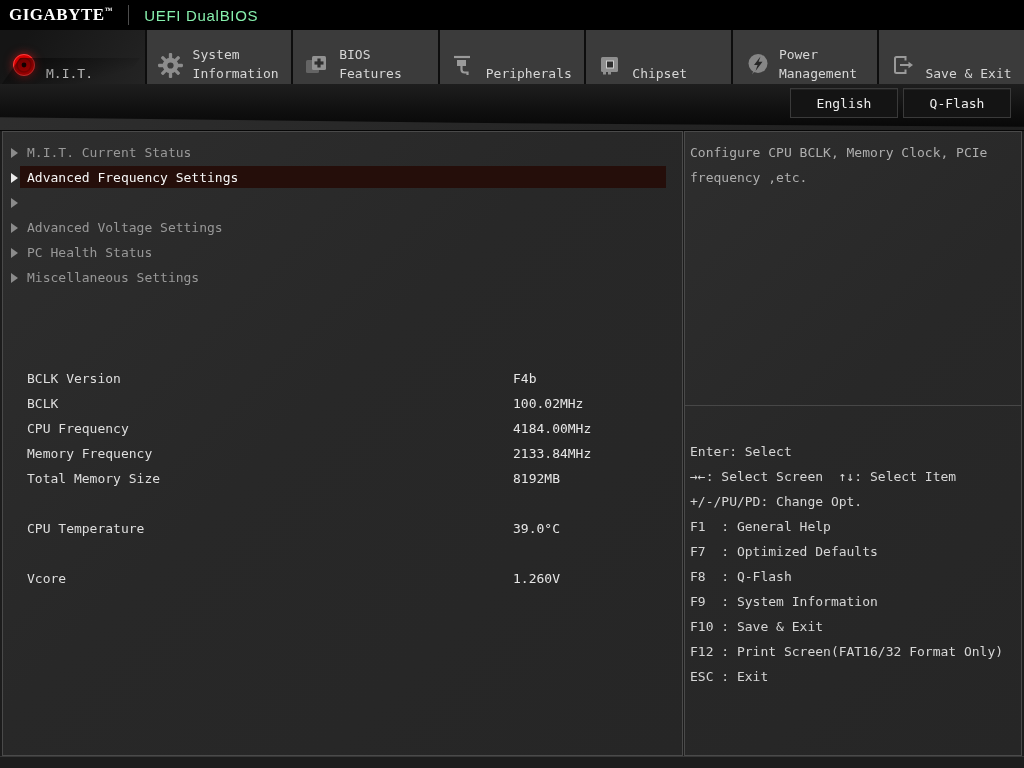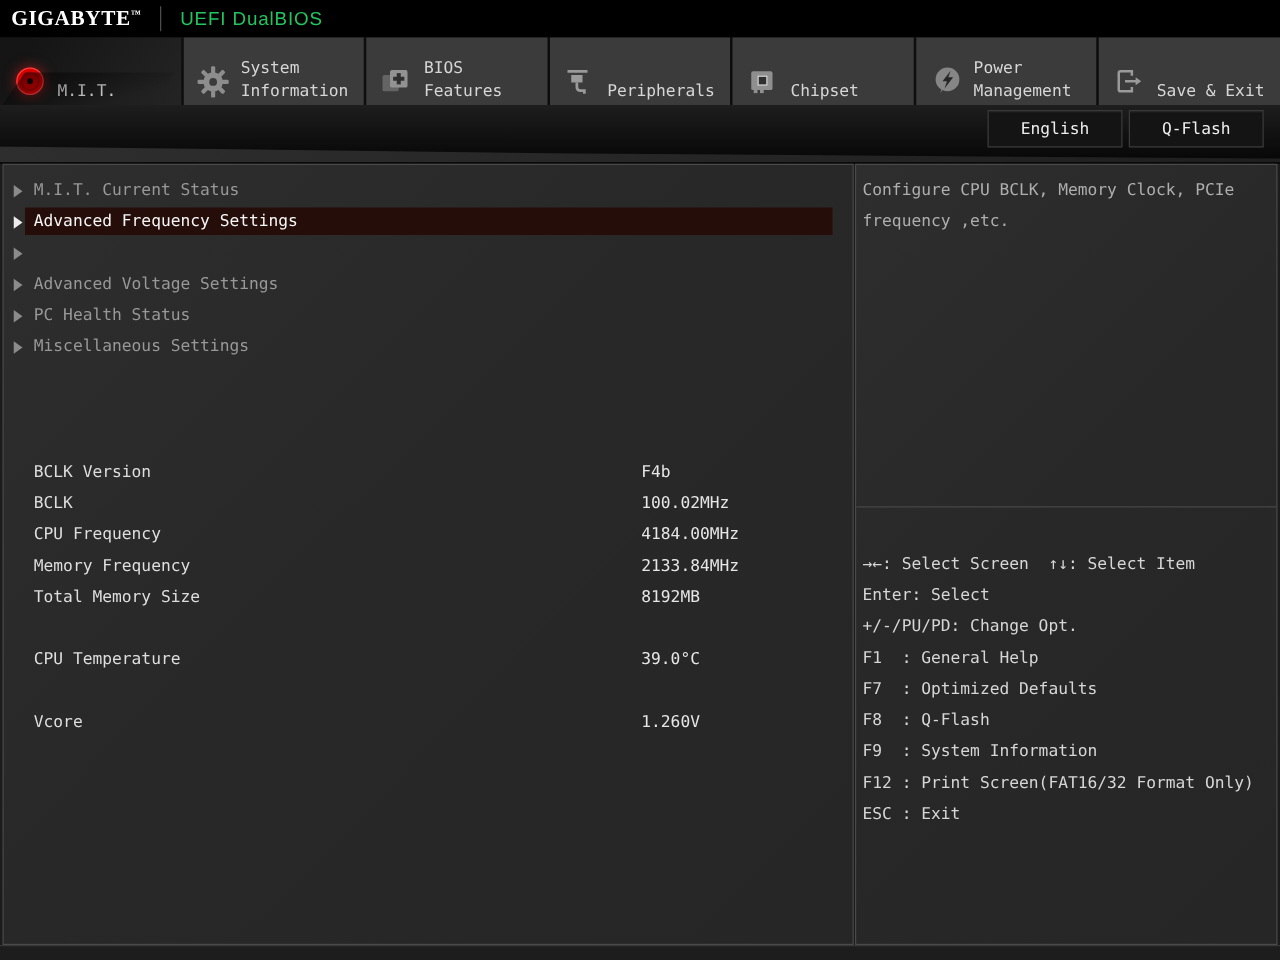--- a/index.html
+++ b/index.html
@@ -7,21 +7,21 @@
   body { width:1024px; height:768px; overflow:hidden; font-family:"DejaVu Sans Mono", monospace; }
   #screen { position:relative; width:1024px; height:768px; background:#1c1c1c; }
 
   
   .topbar { position:absolute; top:0; left:0; width:1024px; height:30px; background:#000;
             display:flex; align-items:center; }
   .brand { margin-left:9px; font-family:Liberation Serif, serif; font-weight:bold;
            font-size:17px; color:#fff; letter-spacing:.5px; }
   .brand sup { font-size:8px; vertical-align:super; }
   .topbar-sep { width:1px; height:20px; background:#4d4d4d; margin:0 15px; }
-  .product { font-family:"Liberation Sans", sans-serif; font-size:15px; color:#22c55e; letter-spacing:.7px; }
+  .product { font-family:"Liberation Sans", sans-serif; font-size:15px; color:#86efac; letter-spacing:.7px; }
 
   
   .tabbar { position:absolute; top:30px; left:0; width:1024px; height:70px;
             display:flex; gap:2px; background:#0d0d0d; }
   .tab { position:relative; flex:1 1 0; background:#3b3b3b; display:flex; align-items:center;
          padding-left:9px; cursor:default; overflow:hidden; }
   .tab.active { background:linear-gradient(125deg,#151515 15%,#242424 95%); }
   .tab.active::after { content:""; position:absolute; left:6px; top:28px; width:120px; height:40px;
          background:linear-gradient(to bottom right, rgba(0,0,0,.5), rgba(0,0,0,0) 65%);
          transform:skewX(-35deg); pointer-events:none; }
@@ -262,27 +262,28 @@
       <div class="status-row gap-above">
         <span class="status-label">Vcore</span>
         <span class="status-value">1.260V</span>
       </div>
     </div>
   </div>
 
   <div class="panel panel-right">
     <div class="help-section">Configure CPU BCLK, Memory Clock, PCIe frequency ,etc.</div>
     <div class="keys-section">
+      <div class="key-row">Enter: Select</div>
       <div class="key-row">→←: Select Screen  ↑↓: Select Item</div>
-      <div class="key-row">Enter: Select</div>
       <div class="key-row">+/-/PU/PD: Change Opt.</div>
       <div class="key-row">F1  : General Help</div>
       <div class="key-row">F7  : Optimized Defaults</div>
       <div class="key-row">F8  : Q-Flash</div>
       <div class="key-row">F9  : System Information</div>
+      <div class="key-row">F10 : Save &amp; Exit</div>
       <div class="key-row">F12 : Print Screen(FAT16/32 Format Only)</div>
       <div class="key-row">ESC : Exit</div>
     </div>
   </div>
 
   <div class="bottombar"></div>
 
 </div>
 
 </body></html>

